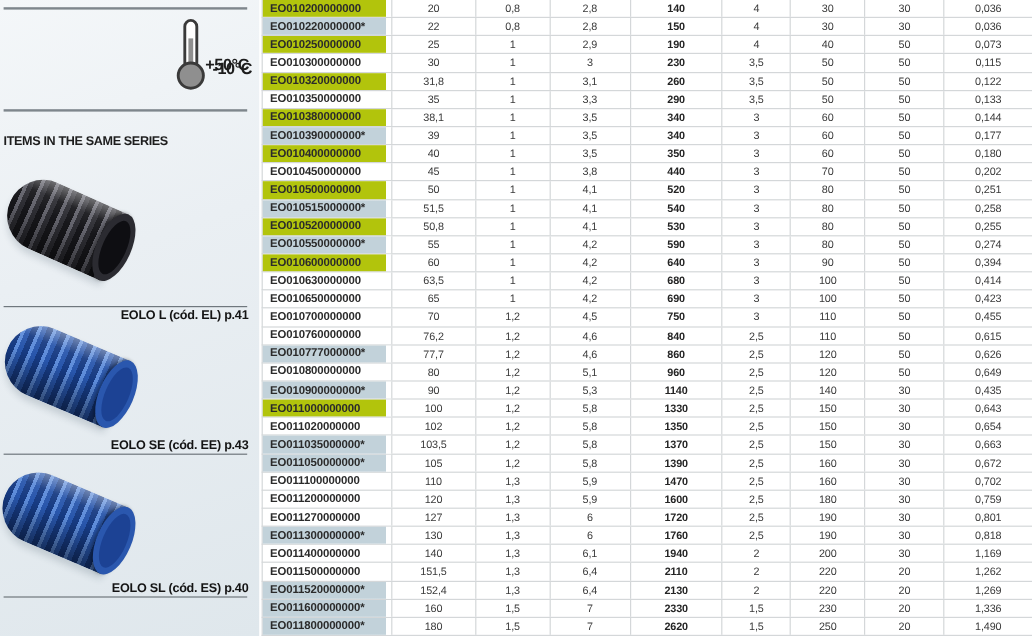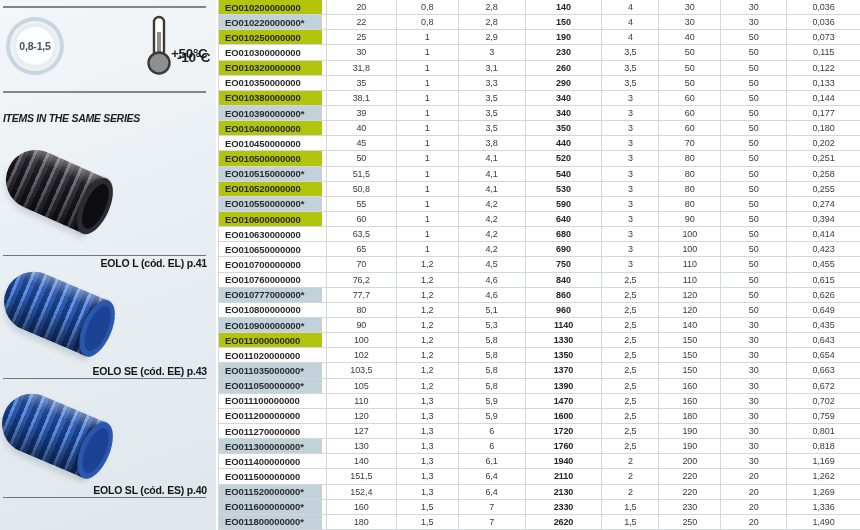--- a/index.html
+++ b/index.html
@@ -19,21 +19,21 @@
                  box-shadow:inset 0 0 0 4px #e7eef3, 0 0 0 2px #edf2f5;
                  display:flex; align-items:center; justify-content:center;
                  font-weight:bold; font-size:10.5px; color:#4b5157; letter-spacing:-0.2px; }
 
   #thermo { position:absolute; left:143px; top:14px; }
   .temp-label { position:absolute; font-weight:bold; font-size:13.5px; color:#1c1c1c; letter-spacing:-0.3px; }
   #temp-max { left:171px; top:22px;margin-top:24px; }
   #temp-min { left:177px; top:50px; }
 
   .h-es { position:absolute; left:3px; top:99px;  font-weight:bold; font-size:10.5px; color:#1d1d1d; letter-spacing:-0.3px; }
-  .h-en { position:absolute; left:3px; top:112px; font-weight:bold; font-style:italic; font-size:10.5px; color:#1d1d1d; letter-spacing:-0.3px; }
+  .h-en { position:absolute; left:3px; top:112px; font-weight:bold; font-size:10.5px; color:#1d1d1d; letter-spacing:-0.3px; }
 
   .caption { position:absolute; right:9px; font-weight:bold; font-size:10.5px; color:#141414; letter-spacing:-0.2px; }
   #cap1 { top:257px; } #cap2 { top:365px; } #cap3 { top:484px; }
 
   
   .hose { position:absolute; height:60px;
           border-top-left-radius:30px 50%; border-bottom-left-radius:30px 50%;
           background:
             linear-gradient(180deg, rgba(255,255,255,.38) 0%, rgba(255,255,255,.06) 22%,
                             rgba(0,0,0,0) 45%, rgba(0,0,0,.45) 100%),
@@ -64,23 +64,20 @@
 </style>
 </head>
 <body>
 
 <div id="page">
 
   <div id="sidebar">
 
     <div class="rule" style="top:6px"></div>
 
-    <div id="badge">
-      <div id="badge-inner">0,8-1,5</div>
-    </div>
 
     <svg id="thermo" width="32" height="62" viewBox="0 0 32 62">
       <rect x="11" y="3" width="10" height="40" rx="5" fill="#ffffff" stroke="#3a3a3a" stroke-width="2.4"></rect>
       <rect x="14" y="18" width="4" height="28" fill="#8f8f8f"></rect>
       <circle cx="16" cy="49" r="10.5" fill="#8f8f8f" stroke="#3a3a3a" stroke-width="2.4"></circle>
     </svg>
     <div class="temp-label" id="temp-max">+50°C</div>
     <div class="temp-label" id="temp-min">-10°C</div>
 
     <div class="rule" style="top:91px"></div>

